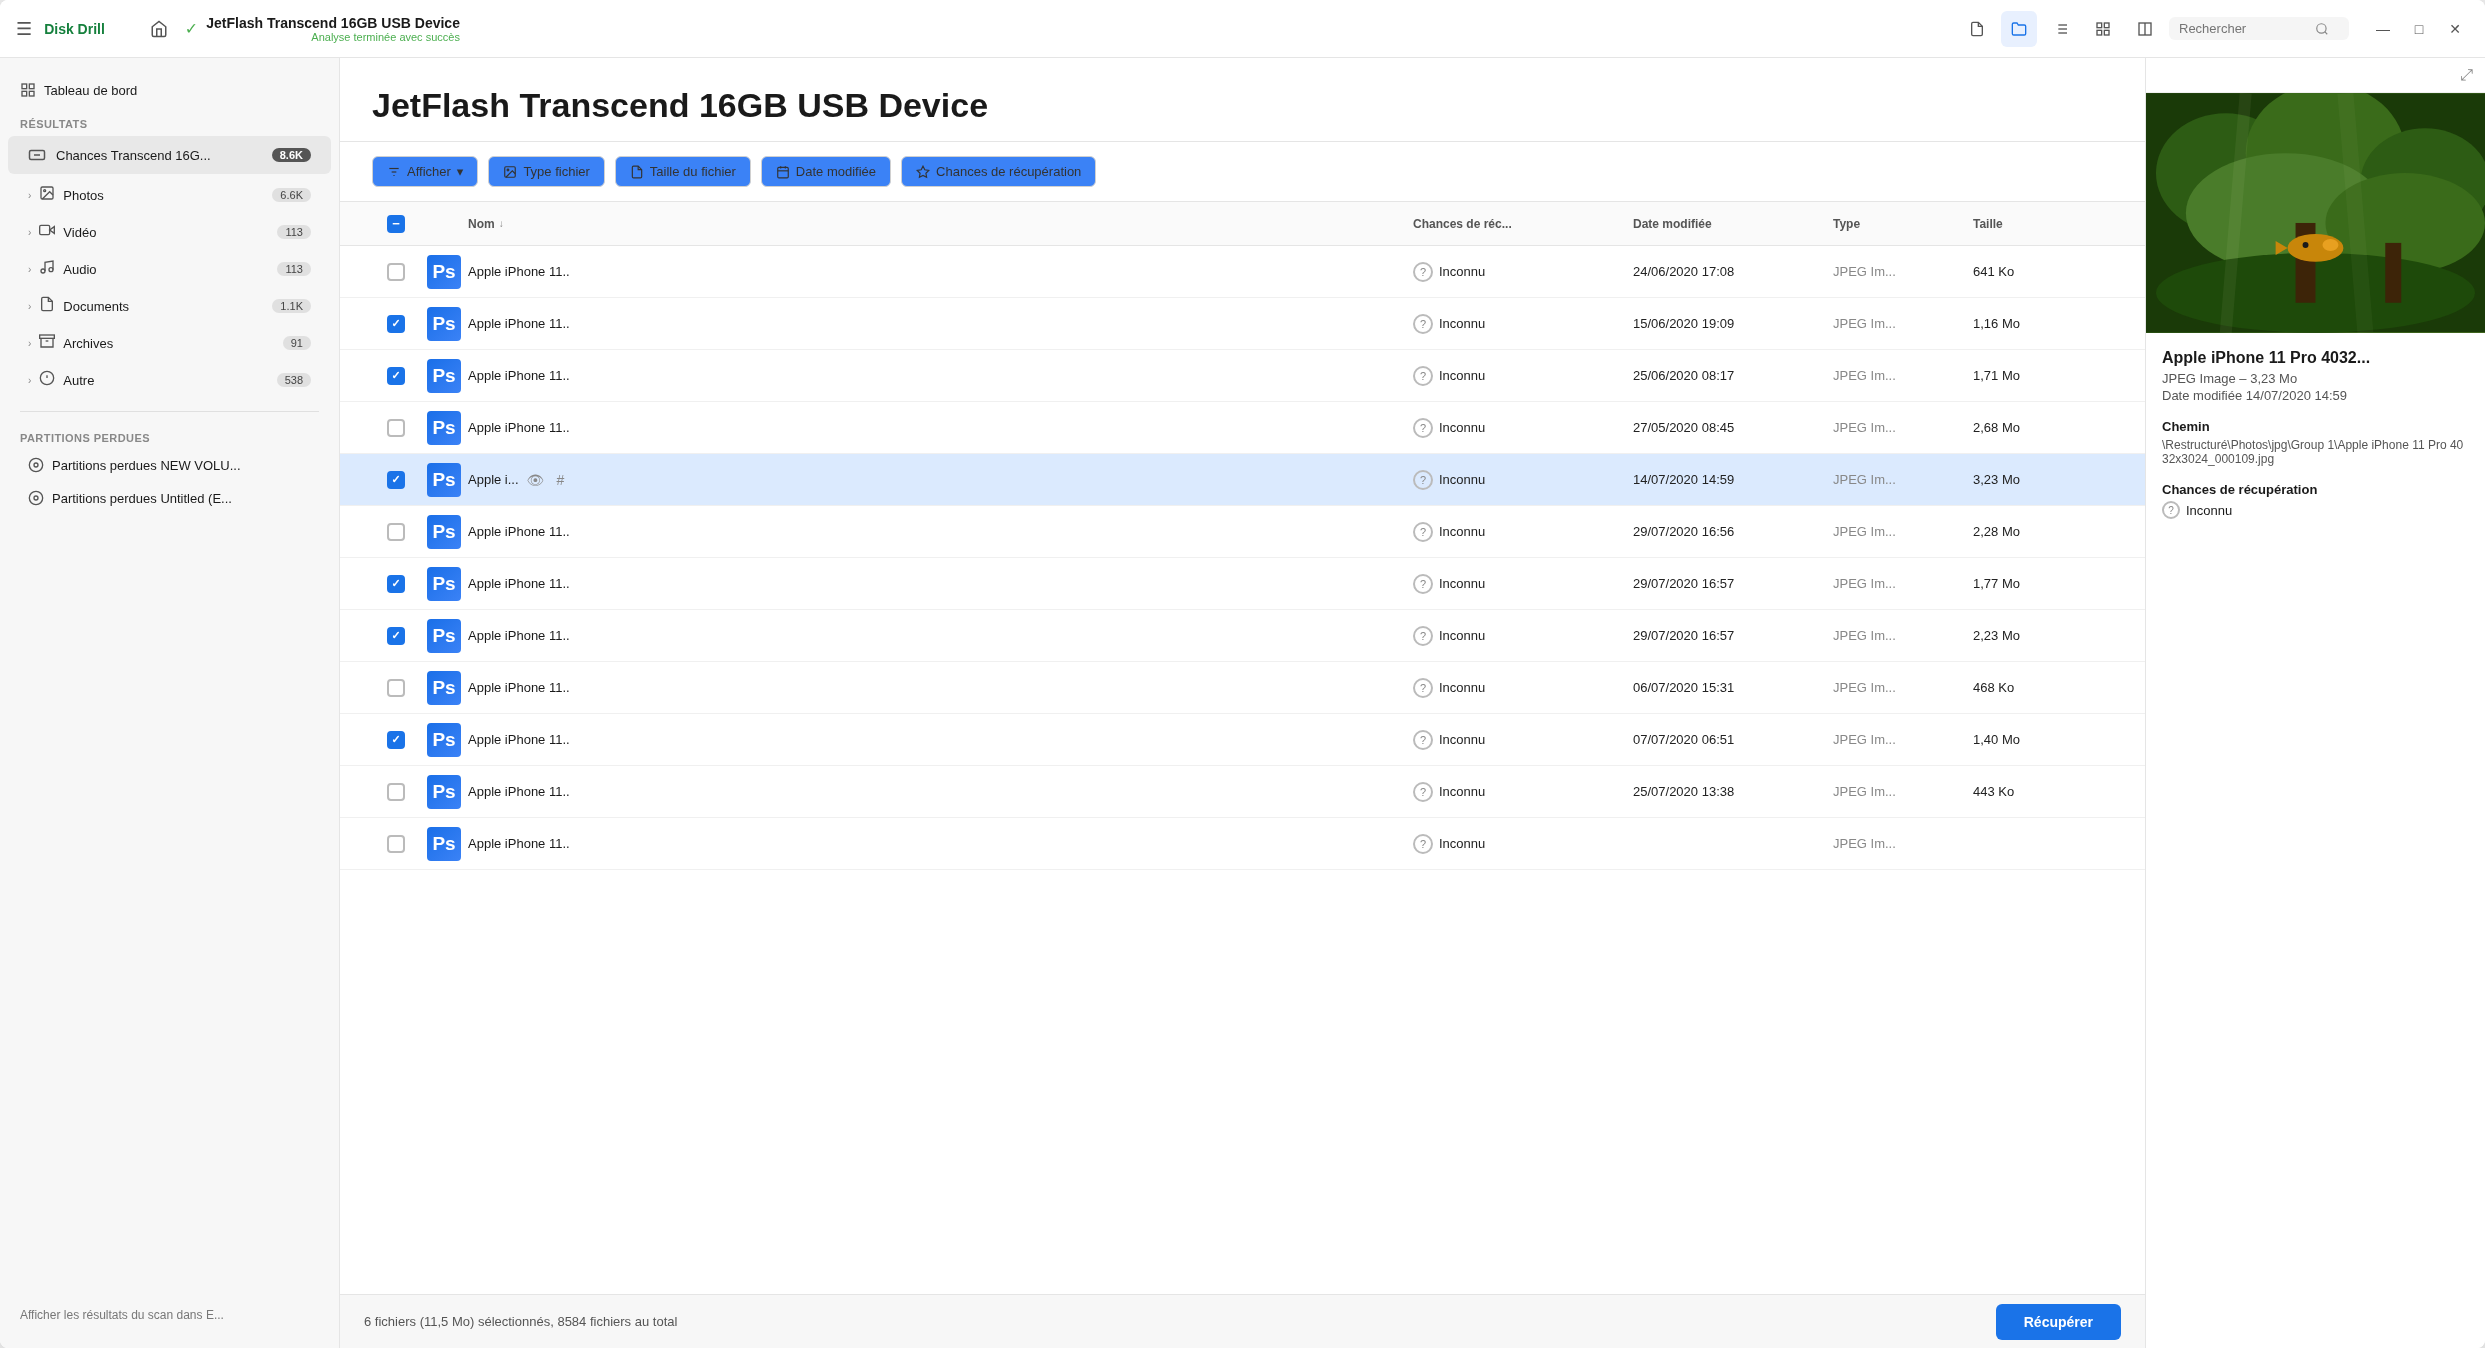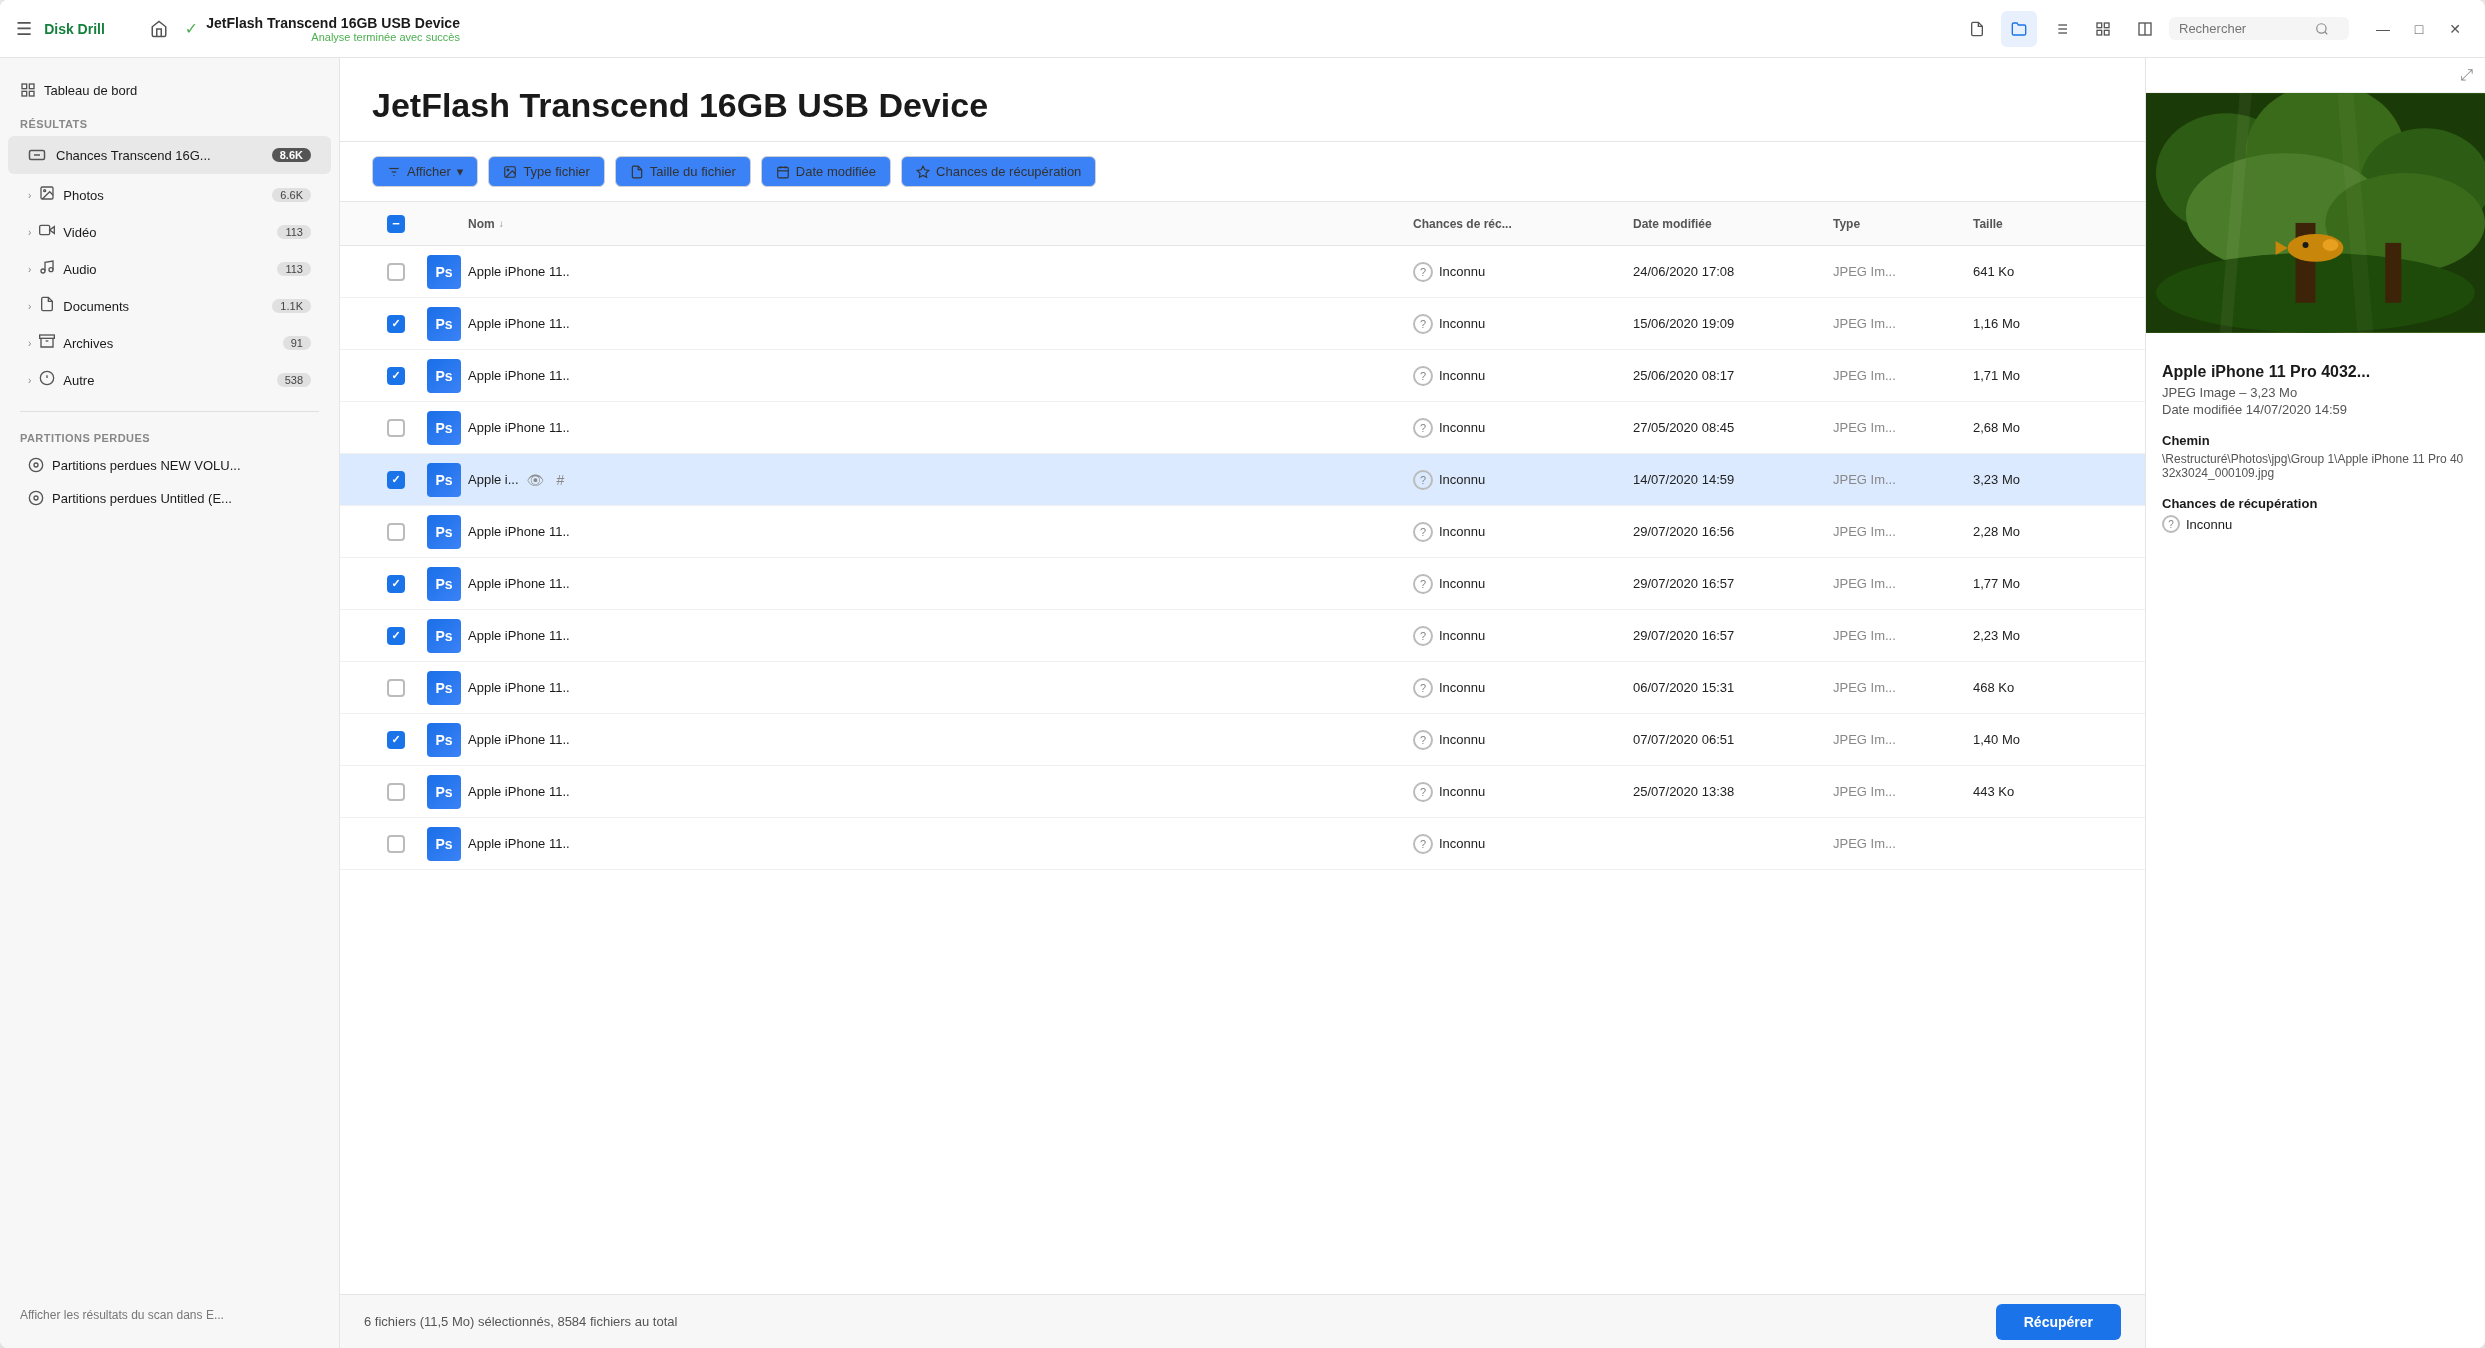--- a/index.html
+++ b/index.html
@@ -54,21 +54,21 @@
     
     .table-area { flex: 1; overflow-y: auto; }
     .table-header { display: grid; grid-template-columns: 48px 48px 1fr 220px 200px 140px 120px 20px; align-items: center; padding: 0 32px; height: 44px; background: #fafafa; border-bottom: 1px solid #e5e5e5; position: sticky; top: 0; z-index: 2; }
     .th { font-size: 12px; font-weight: 600; color: #555; display: flex; align-items: center; gap: 4px; cursor: pointer; }
     .th .sort-icon { font-size: 10px; color: #888; }
     .table-row { display: grid; grid-template-columns: 48px 48px 1fr 220px 200px 140px 120px 20px; align-items: center; padding: 0 32px; height: 52px; border-bottom: 1px solid #f0f0f0; cursor: pointer; }
     .table-row.highlighted { background: #dbeafe; }
     .td { font-size: 13px; color: #222; overflow: hidden; text-overflow: ellipsis; white-space: nowrap; }
     .td.muted { color: #888; }
     .file-icon-cell { display: flex; align-items: center; justify-content: center; }
-    .file-icon { width: 34px; height: 34px; background: linear-gradient(135deg, #1a6fe8, #3b82f6); border-radius: 4px; display: flex; align-items: center; justify-content: center; font-size: 14px; color: #fff; font-weight: 700; }
+    .file-icon { width: 34px; height: 34px; background: linear-gradient(135deg, #1a6fe8, #3b82f6); border-radius: 4px; display: flex; align-items: center; justify-content: center; font-size: 19px; color: #fff; font-weight: 700; }
     .filename-cell { display: flex; align-items: center; gap: 8px; overflow: hidden; }
     .filename-text { overflow: hidden; text-overflow: ellipsis; white-space: nowrap; font-size: 13px; }
     .row-action-icon { font-size: 14px; color: #888; cursor: pointer; }
 
     
     .cb { width: 18px; height: 18px; border: 2px solid #bbb; border-radius: 4px; display: flex; align-items: center; justify-content: center; cursor: pointer; background: #fff; }
     .cb.checked { background: #1a73e8; border-color: #1a73e8; }
     .cb.checked::after { content: '✓'; color: #fff; font-size: 11px; font-weight: 700; }
     .cb.indeterminate { background: #1a73e8; border-color: #1a73e8; }
     .cb.indeterminate::after { content: '−'; color: #fff; font-size: 13px; font-weight: 700; line-height: 1; }
@@ -80,21 +80,21 @@
     
     .status-bar { height: 54px; background: #f7f7f7; border-top: 1px solid #e5e5e5; display: flex; align-items: center; padding: 0 24px; justify-content: space-between; }
     .status-text { font-size: 13px; color: #555; }
     .recover-btn { background: #1a73e8; color: #fff; border: none; border-radius: 6px; padding: 10px 28px; font-size: 14px; font-weight: 600; cursor: pointer; }
 
     
     .preview-panel { width: 340px; min-width: 340px; border-left: 1px solid #e5e5e5; display: flex; flex-direction: column; background: #fff; }
     .preview-topbar { display: flex; align-items: center; justify-content: flex-end; padding: 8px 12px; border-bottom: 1px solid #f0f0f0; }
     .preview-expand-btn { font-size: 16px; color: #888; cursor: pointer; }
     .preview-image-placeholder { width: 100%; height: 240px; background: linear-gradient(135deg, #2d5016 0%, #3a6b1a 30%, #4a7c2a 50%, #6b9e3a 70%, #8ab84a 100%); display: flex; align-items: center; justify-content: center; position: relative; overflow: hidden; }
-    .preview-details { padding: 16px; flex: 1; overflow-y: auto; margin-top: 14px; }
+    .preview-details { padding: 16px; flex: 1; overflow-y: auto; }
     .preview-filename { font-size: 16px; font-weight: 700; color: #1a1a1a; margin-bottom: 4px; word-break: break-all; }
     .preview-meta { font-size: 13px; color: #555; margin-bottom: 2px; }
     .preview-section-title { font-size: 13px; font-weight: 700; color: #1a1a1a; margin-top: 16px; margin-bottom: 4px; }
     .preview-path { font-size: 12px; color: #555; word-break: break-all; }
     .preview-chances { display: flex; align-items: center; gap: 6px; margin-top: 4px; }
     .preview-chances-icon { width: 18px; height: 18px; border: 2px solid #bbb; border-radius: 50%; display: flex; align-items: center; justify-content: center; font-size: 10px; color: #888; }
   </style>
 </head>
 <body>
 

